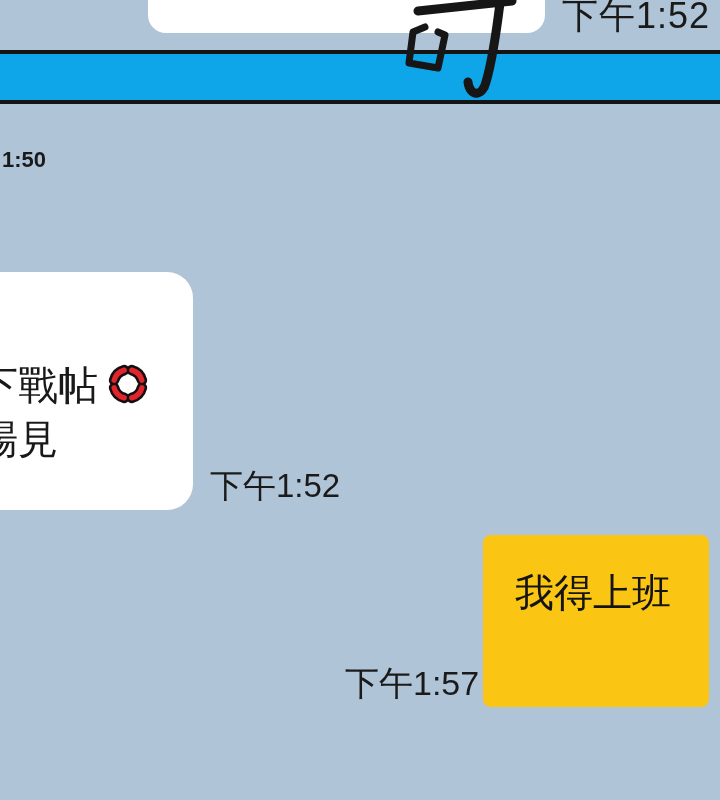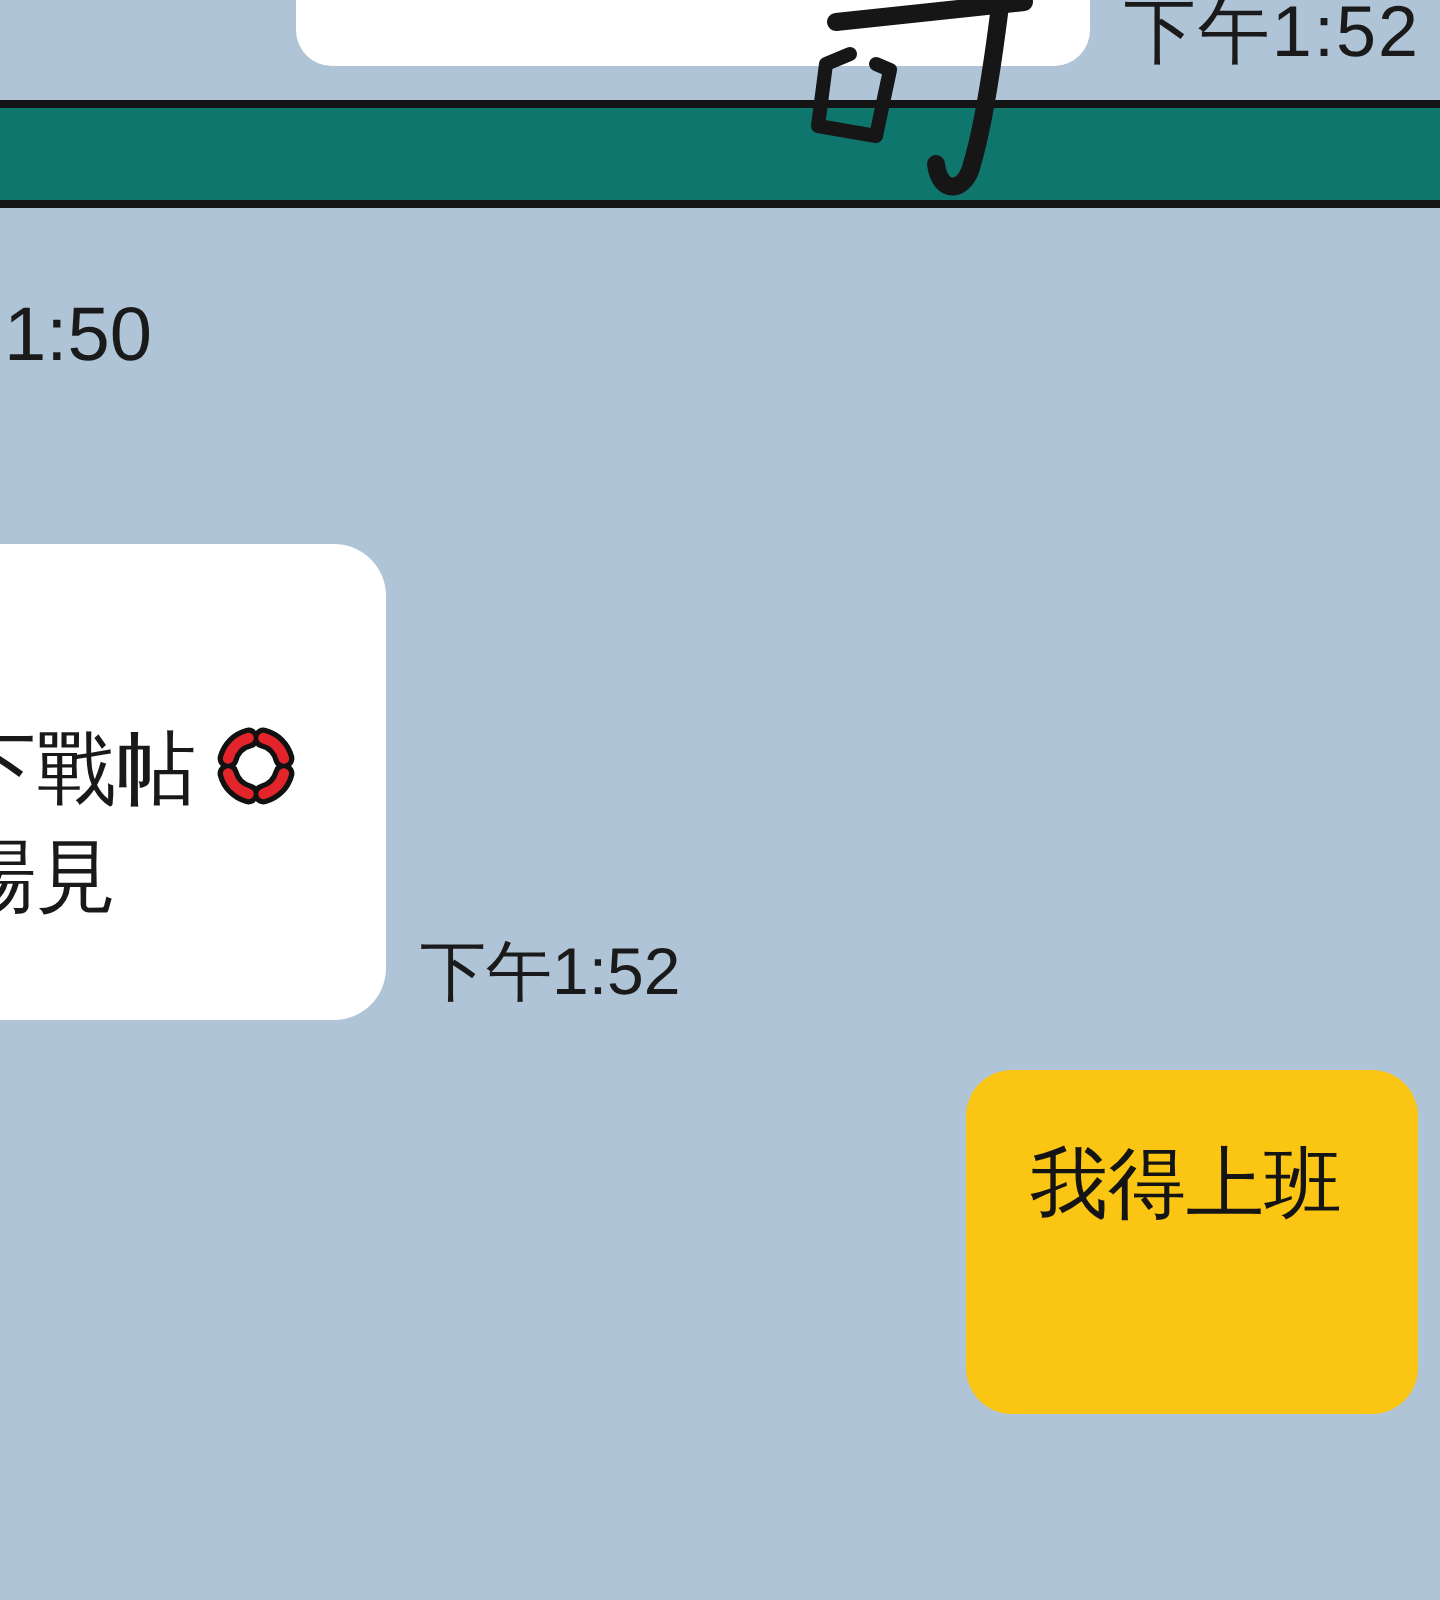--- a/index.html
+++ b/index.html
@@ -6,21 +6,21 @@
   body {
     width: 720px; height: 800px;
     background: #ffffff;
     font-family: "Liberation Sans", "DejaVu Sans", sans-serif;
     overflow: hidden;
   }
   .stage {
     position: relative;
     width: 720px; height: 800px;
     overflow: hidden;
-    background: #0f766e; 
+    background: #0ea5e9; 
   }
   
   .strip-top {
     position: absolute; left: 0; top: 0;
     width: 720px; height: 50px;
     background: #B0C4D7;
   }
   .bubble-top {
     position: absolute; left: 148px; top: -30px;
     width: 397px; height: 63px;
@@ -37,21 +37,21 @@
   .panel-line { position: absolute; left: 0; width: 720px; height: 4px; background: #141414; }
   .line-1 { top: 50px; }
   .line-2 { top: 100px; }
   
   .panel-main {
     position: absolute; left: 0; top: 104px;
     width: 720px; height: 696px;
     background: #B0C4D7;
   }
   .ts { color: #1A1A1A; white-space: nowrap; }
-  .ts-150 { position: absolute; left: 2px; top: 43px; font-size: 38px; }
+  .ts-150 { position: absolute; left: 2px; top: 43px; font-size: 22px; font-weight: bold; }
   .ts-152 { position: absolute; left: 210px; top: 360px; font-size: 33px; }
   .ts-157 { position: absolute; left: 345px; top: 557px; font-size: 34px; }
   .bubble-in {
     position: absolute; left: -66px; top: 168px;
     width: 259px; height: 238px;
     box-sizing: border-box;
     background: #ffffff;
     border-radius: 26px;
     padding: 86px 0 0 44px;
     color: #191919;
@@ -62,21 +62,21 @@
     display: inline-block;
     width: 48px; height: 48px;
     margin-left: 6px;
     vertical-align: -9px;
   }
   .bubble-out {
     position: absolute; left: 483px; top: 431px;
     width: 226px; height: 172px;
     box-sizing: border-box;
     background: #FBC513;
-    border-radius: 23px;
+    border-radius: 8px;
     padding: 28px 0 0 32px;
     color: #141414;
     font-size: 39px; line-height: 59px;
     white-space: nowrap;
   }
   
   .sfx {
     position: absolute; left: 395px; top: 0;
     width: 140px; height: 110px;
     z-index: 5;
@@ -135,15 +135,16 @@
       </div>
       <div>場見</div>
     </div>
 
     <div class="ts ts-152">下午1:52</div>
 
     <div class="bubble-out">
       <div>我得上班</div>
     </div>
 
+    <div class="ts ts-157">下午1:57</div>
 
   </div>
 </div>
 
 </body></html>

